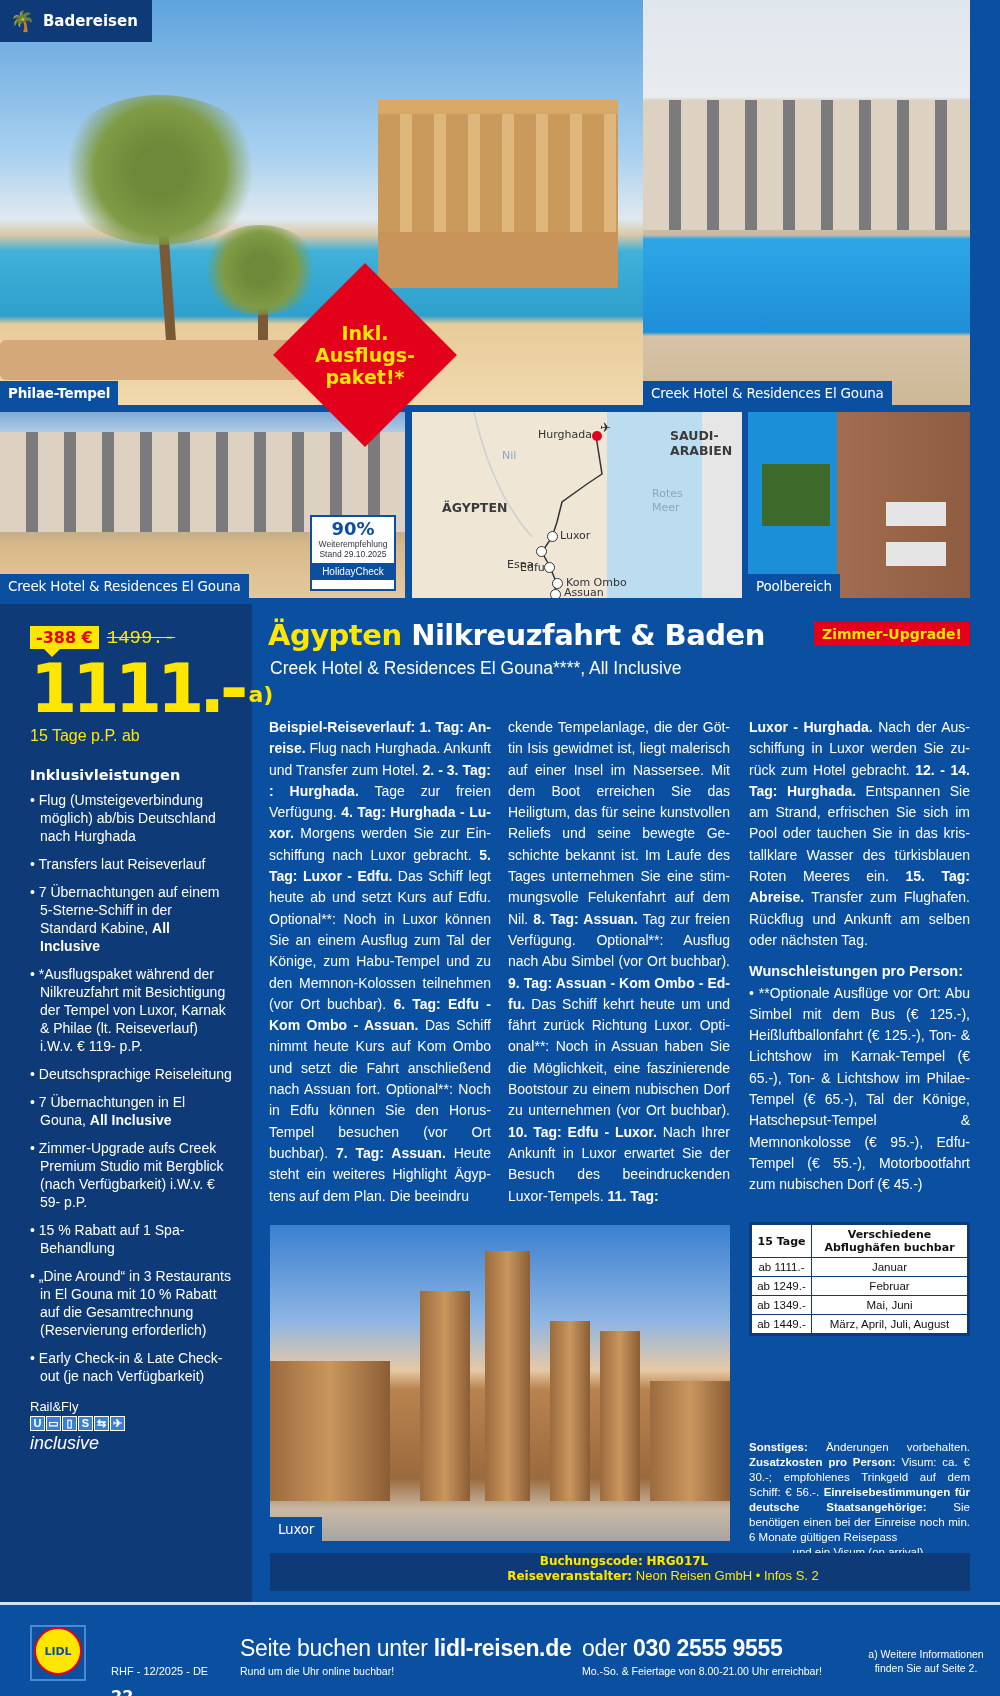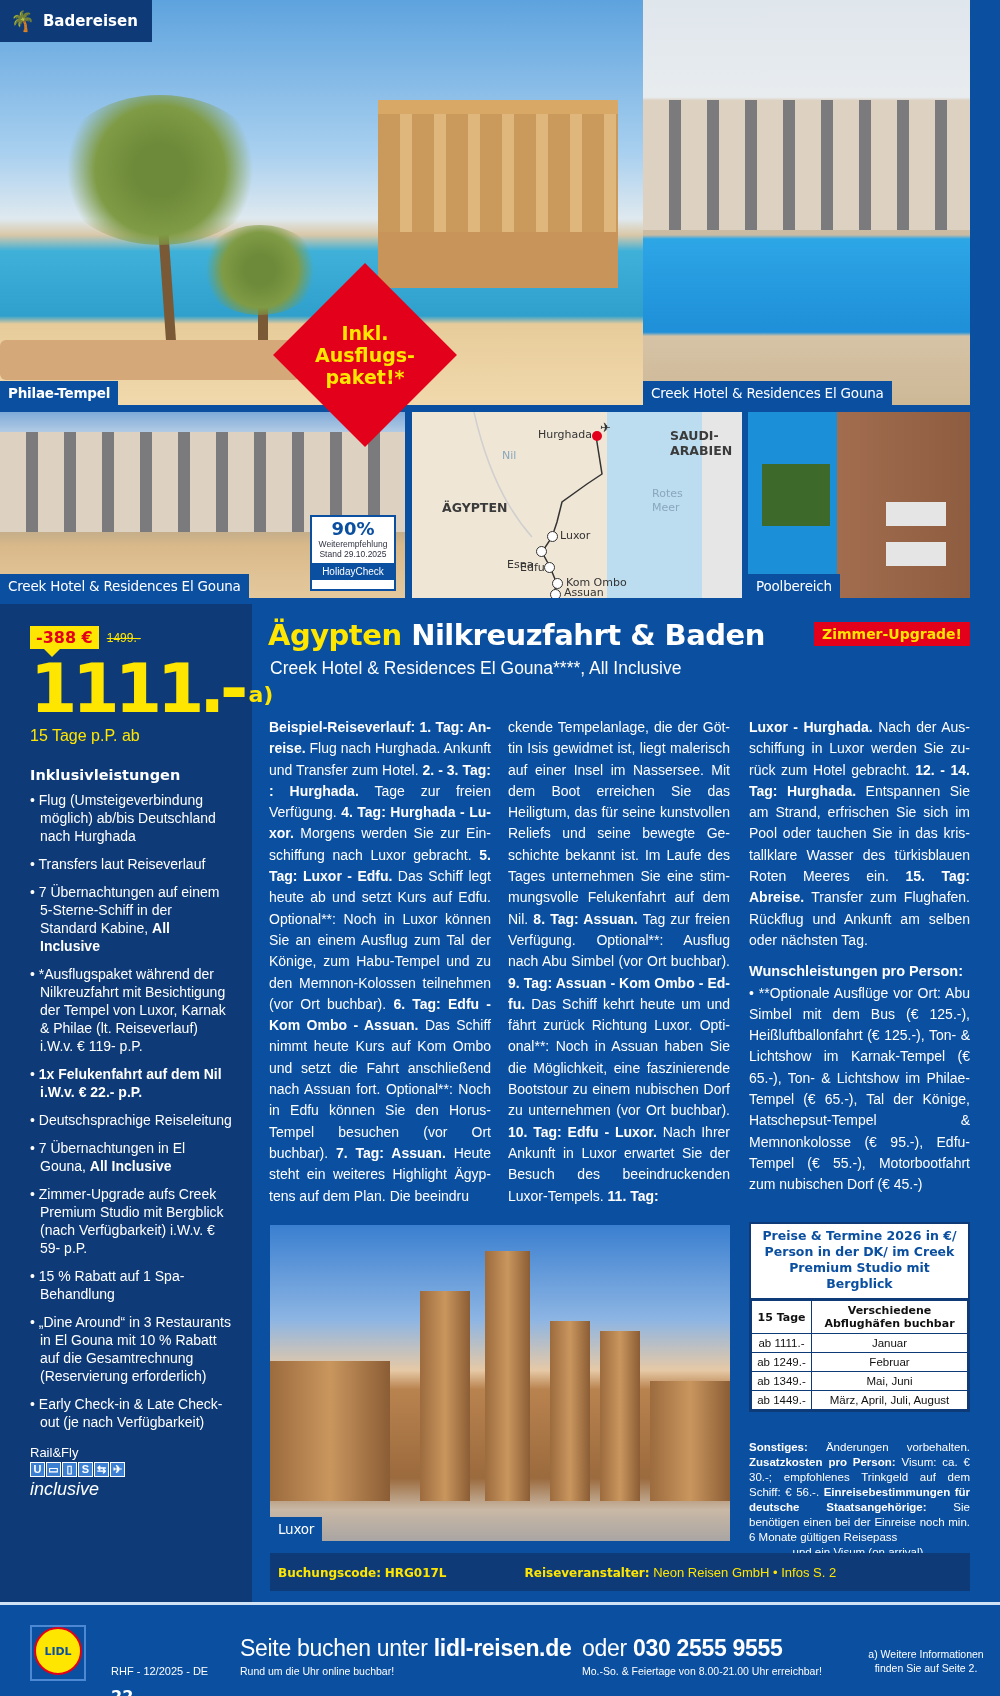--- a/index.html
+++ b/index.html
@@ -53,21 +53,21 @@
   .map-lbl.light { color: #8aa7bd; }
   .map-stop { position: absolute; width: 11px; height: 11px; border: 1.5px solid #333; background: #fff; border-radius: 50%; }
   .map-hub { position: absolute; width: 10px; height: 10px; background: #e3001b; border-radius: 50%; }
   .map-route { position: absolute; left: 0; top: 0; }
 
   
   .left-col { position: absolute; left: 0; top: 604px; width: 252px; height: 1000px; background: #0e3b78; padding: 22px 20px 0 30px; }
   .price-row { display: flex; align-items: center; gap: 8px; }
   .discount { background: #ffe600; color: #e3001b; font-family: "DejaVu Sans", sans-serif; font-weight: bold; font-size: 16px; padding: 2px 6px; position: relative; }
   .discount::after { content: ""; position: absolute; left: 14px; bottom: -8px; border-left: 8px solid transparent; border-right: 8px solid transparent; border-top: 8px solid #ffe600; }
-  .old-price { color: #ffe600; font-family: Liberation Sans, sans-serif; font-size: 12px; text-decoration: line-through; }
+  .old-price { color: #ffe600; font-family: Liberation Mono, monospace; font-size: 19px; text-decoration: line-through; }
   .price { color: #ffe600; font-family: "DejaVu Sans", sans-serif; font-weight: bold; font-size: 68px; line-height: 72px; letter-spacing: -5px; margin-top: 4px; position: relative; display: inline-block; }
   .price-sup { position: absolute; right: -30px; top: 6px; font-size: 22px; letter-spacing: 0; }
   .price-note { color: #ffe600; font-size: 16px; margin-top: 2px; }
   .incl-title { font-family: "DejaVu Sans", sans-serif; font-weight: bold; font-size: 14.5px; margin: 22px 0 8px 0; }
   .incl-list { list-style: none; }
   .incl-list li { font-size: 14px; line-height: 18px; padding-left: 10px; text-indent: -10px; margin-bottom: 10px; }
   .incl-list li::before { content: "• "; }
   .railfly { margin-top: 14px; }
   .railfly .t { font-size: 13px; }
   .railfly .icons { display: flex; gap: 1px; margin: 2px 0; }
@@ -96,21 +96,21 @@
   .ptable { position: absolute; left: 749px; top: 1222px; width: 221px; background: #fff; color: #0e3b78; border: 2px solid #0e3b78; }
   .ptable .head { text-align: center; font-family: "DejaVu Sans", sans-serif; font-weight: bold; font-size: 12.5px; line-height: 16px; padding: 4px 4px 6px; color: #0a4fa0; border-bottom: 2px solid #0e3b78; }
   .ptable table { width: 100%; border-collapse: collapse; font-size: 11.5px; color: #111; }
   .ptable td, .ptable th { border: 1px solid #0e3b78; padding: 3px 4px; text-align: center; }
   .ptable th { font-family: "DejaVu Sans", sans-serif; font-weight: bold; font-size: 11px; line-height: 13px; }
   .ptable td:first-child, .ptable th:first-child { width: 60px; }
   .misc { position: absolute; left: 749px; top: 1440px; width: 221px; font-size: 11.5px; line-height: 15px; text-align: justify; }
   .misc .c { text-align: center; display: block; }
 
   
-  .booking-bar { position: absolute; left: 270px; top: 1553px; width: 700px; height: 38px; background: #0e3b78; display: flex; align-items: center; padding-left: 8px; font-size: 13px; color: #ffe600; }
+  .booking-bar { position: absolute; left: 270px; top: 1553px; width: 700px; height: 38px; background: #0e3b78; display: flex; align-items: center; padding-left: 8px; font-size: 13px; color: #ffe600; flex-direction: column; }
   .booking-bar b { font-family: "DejaVu Sans", sans-serif; font-weight: bold; font-size: 12px; }
   .booking-bar .op { margin-left: 78px; }
 
   
   .footer { position: absolute; left: 0; top: 1602px; width: 1000px; height: 94px; background: #0a4fa0; border-top: 3px solid #cfe2f6; }
   .lidl-logo { position: absolute; left: 30px; top: 20px; width: 56px; height: 56px; background: #0a4fa0; border: 2px solid #4d88d3; display: flex; justify-content: center; }
   .lidl-logo .ring { width: 48px; height: 48px; border-radius: 50%; background: #ffe600; border: 2px solid #e3001b; display: flex; align-items: center; justify-content: center; color: #0a4fa0; font-family: "DejaVu Sans", sans-serif; font-weight: bold; font-size: 11px; }
   .pg { position: absolute; left: 111px; top: 36px; font-family: "DejaVu Sans", sans-serif; font-weight: bold; font-size: 16px; margin-top: 46px; }
   .pg-sub { position: absolute; left: 111px; top: 60px; font-size: 11px; }
   .cta1 { position: absolute; left: 240px; top: 30px; font-size: 23px; letter-spacing: -0.3px; }
@@ -208,21 +208,20 @@
     <span class="price-sup">a)</span>
   </div>
   <div class="price-note">15 Tage p.P. ab</div>
 
   <div class="incl-title">Inklusivleistungen</div>
   <ul class="incl-list" id="incl-list">
       <li>Flug (Umsteigeverbindung möglich) ab/bis Deutschland nach Hurghada</li>
       <li>Transfers laut Reiseverlauf</li>
       <li>7 Übernachtungen auf einem 5-Sterne-Schiff in der Standard Kabine, <b>All Inclusive</b></li>
       <li>*Ausflugspaket während der Nilkreuzfahrt mit Besichtigung der Tempel von Luxor, Karnak &amp; Philae (lt. Reiseverlauf) i.W.v. € 119- p.P.</li>
-      <li><b>1x Felukenfahrt auf dem Nil i.W.v. € 22.- p.P.</b></li>
       <li>Deutschsprachige Reiseleitung</li>
       <li>7 Übernachtungen in El Gouna, <b>All Inclusive</b></li>
       <li>Zimmer-Upgrade aufs Creek Premium Studio mit Bergblick (nach Verfügbarkeit) i.W.v. € 59- p.P.</li>
       <li>15 % Rabatt auf 1 Spa-Behandlung</li>
       <li>„Dine Around“ in 3 Restaurants in El Gouna mit 10 % Rabatt auf die Gesamtrechnung (Reservierung erforderlich)</li>
       <li>Early Check-in &amp; Late Check-out (je nach Verfügbarkeit)</li>
     </ul>
 
   <div class="railfly">
     <div class="t">Rail&amp;Fly</div>
@@ -260,21 +259,20 @@
   <div class="col-shape" style="left:0;width:120px;height:140px;"></div>
   <div class="col-shape" style="left:150px;width:50px;height:210px;"></div>
   <div class="col-shape" style="left:215px;width:45px;height:250px;"></div>
   <div class="col-shape" style="left:280px;width:40px;height:180px;"></div>
   <div class="col-shape" style="left:330px;width:40px;height:170px;"></div>
   <div class="col-shape" style="left:380px;width:80px;height:120px;"></div>
   <div class="caption">Luxor</div>
 </div>
 
 <div class="ptable">
-  <div class="head">Preise &amp; Termine 2026 in €/ Person in der DK/ im Creek Premium Studio mit Bergblick</div>
   <table>
     <thead>
         <tr>
       <th>15 Tage</th>
       <th>Verschiedene Abflughäfen buchbar</th>
     </tr>
       </thead>
     <tbody id="ptable-body">
         <tr>
           <td>ab 1111.-</td>

